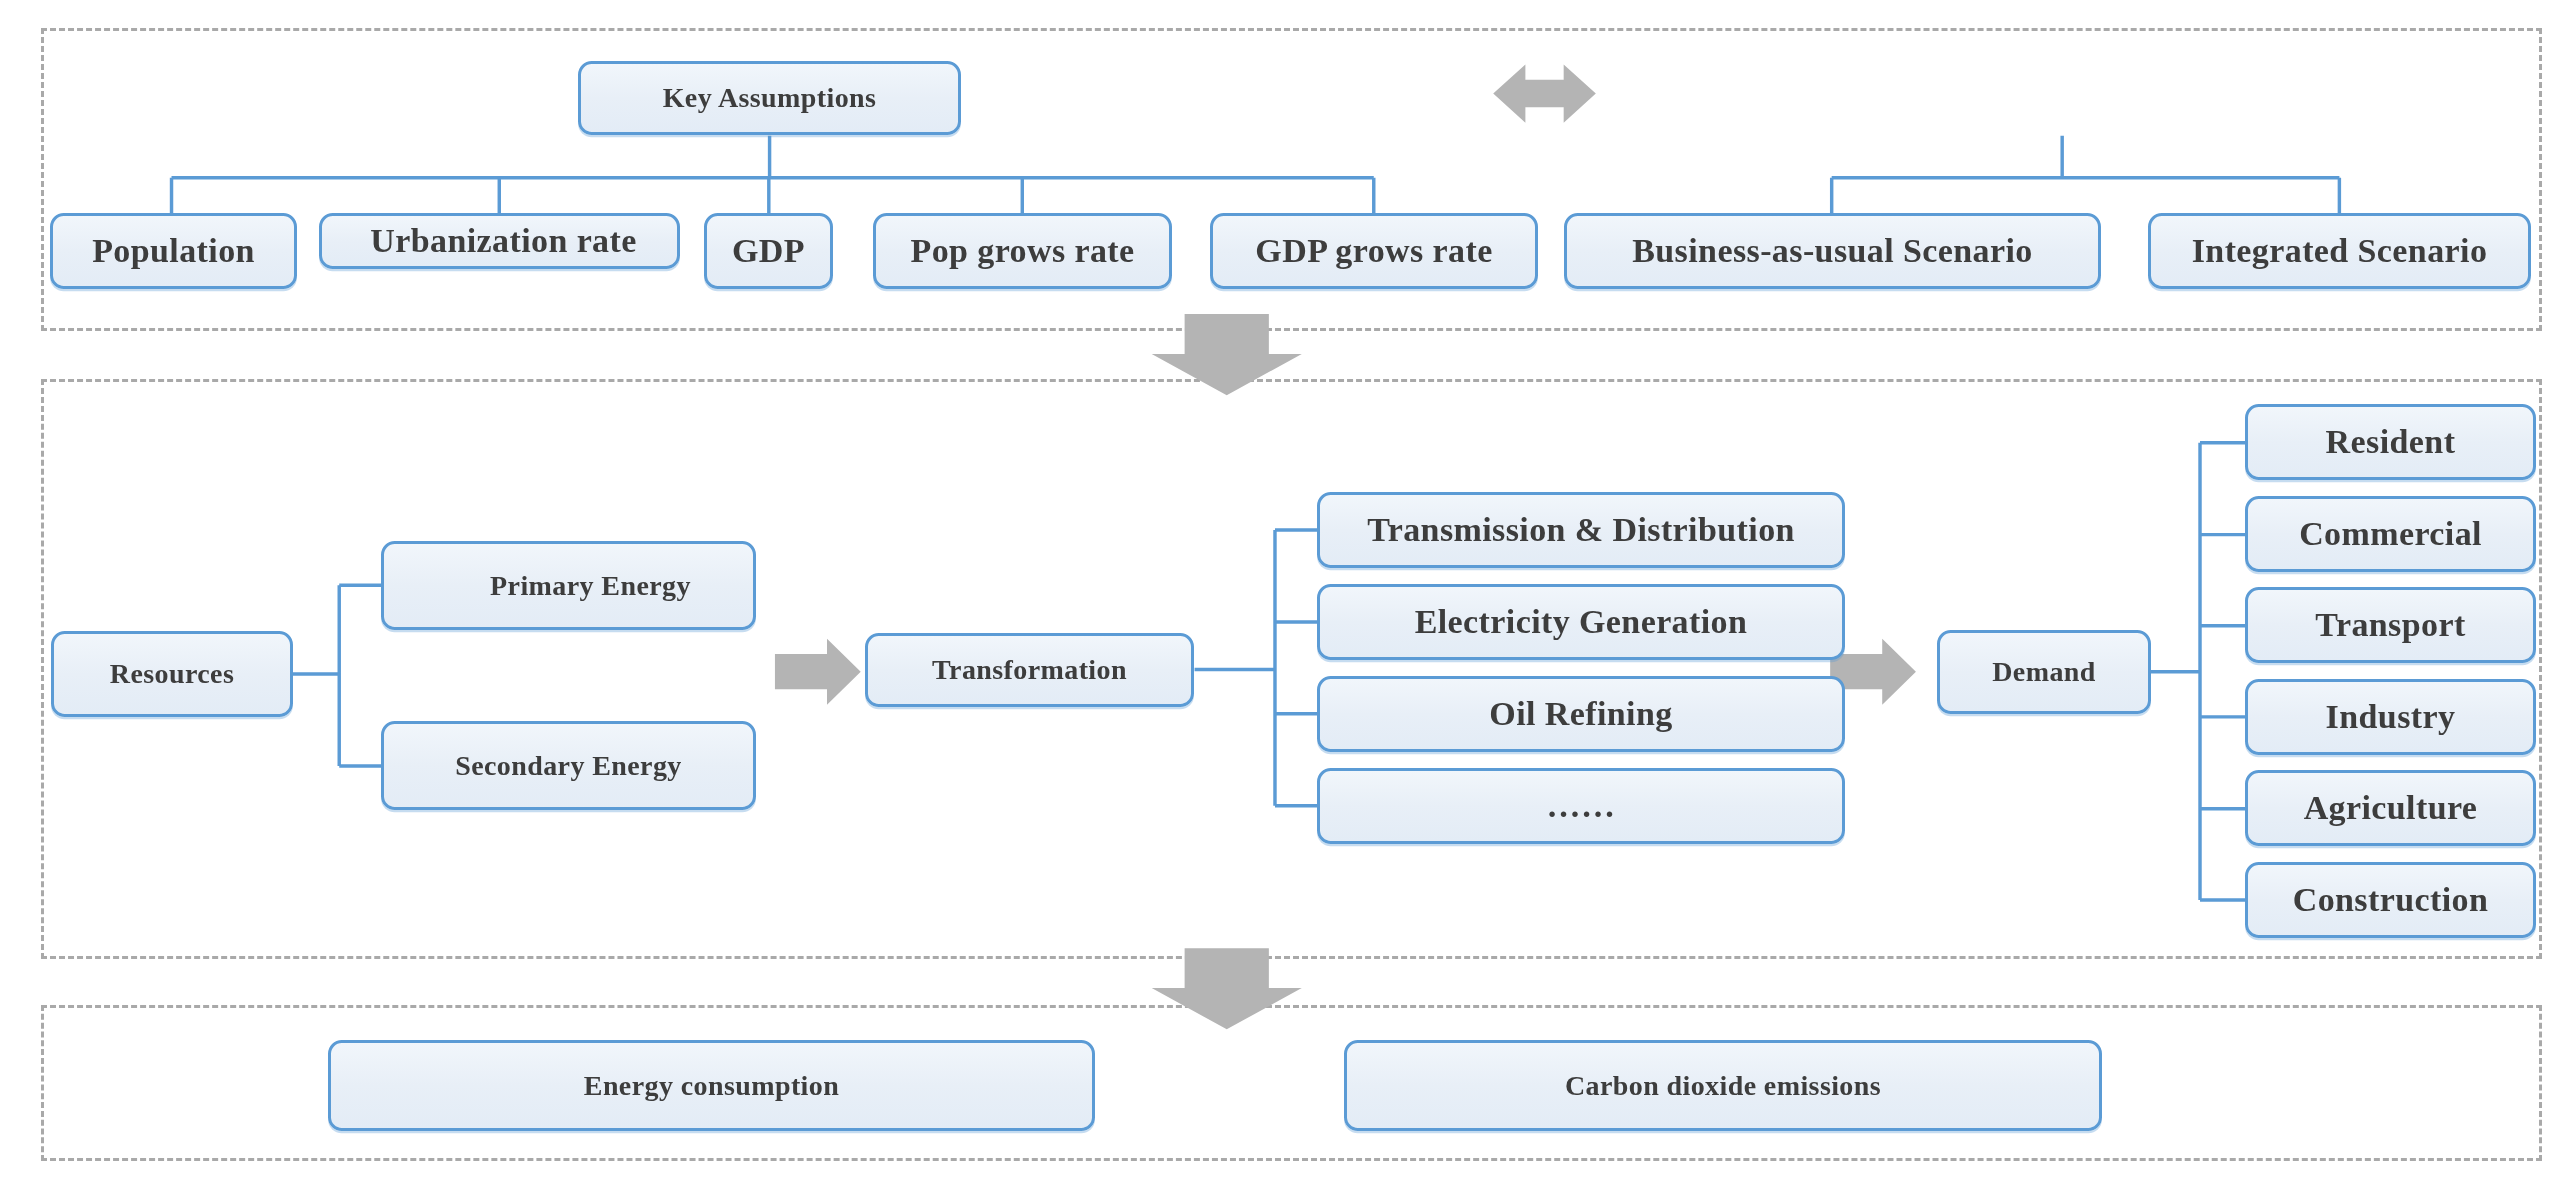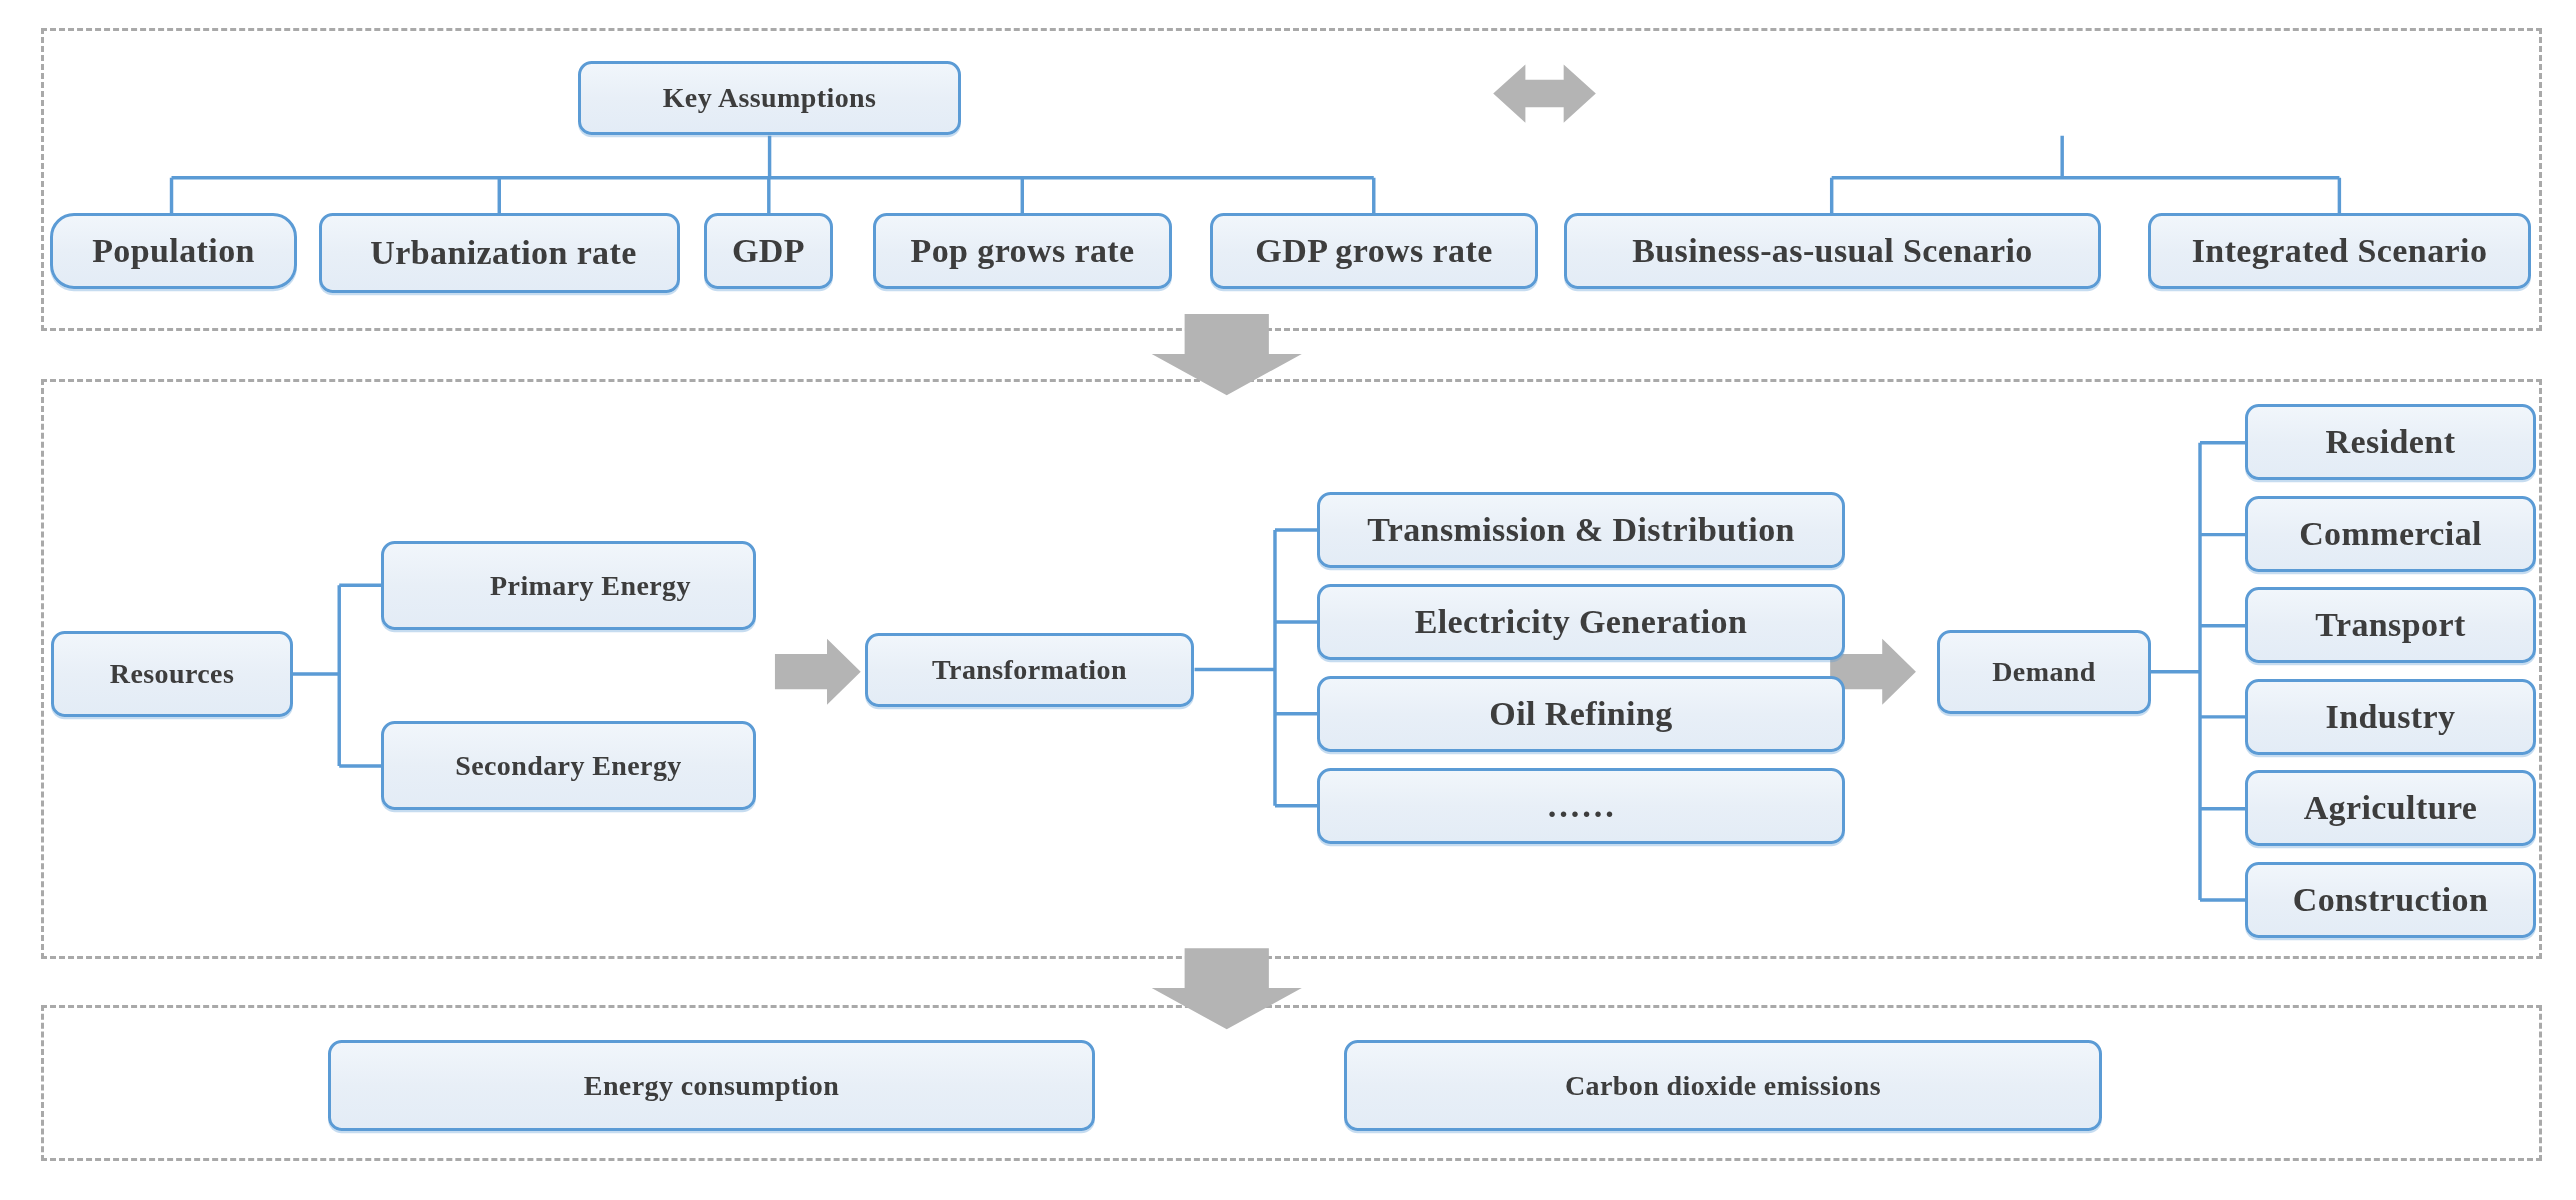--- a/index.html
+++ b/index.html
@@ -61,22 +61,22 @@
     <path class="wire" d="M2809 877 H2873 M2873 578 V1175 M2873 578 H2932 M2873 698 H2932 M2873 817 H2932 M2873 936 H2932 M2873 1056 H2932 M2873 1175 H2932"></path>
 
     <polygon class="blockarrow" points="1950,122 1992,84 1992,104 2042,104 2042,84 2084,122 2042,160 2042,140 1992,140 1992,160"></polygon>
     <polygon class="blockarrow" points="1547,410 1657,410 1657,462 1700,462 1602,516 1504,462 1547,462"></polygon>
     <polygon class="blockarrow" points="1547,1238 1657,1238 1657,1290 1700,1290 1602,1344 1504,1290 1547,1290"></polygon>
     <polygon class="blockarrow" points="1012,854 1080,854 1080,834 1124,877 1080,920 1080,900 1012,900"></polygon>
     <polygon class="blockarrow" points="2390,854 2458,854 2458,834 2502,877 2458,920 2458,900 2390,900"></polygon>
   </svg>
 
   <div class="node" style="left:578px;top:61px;width:383px;height:74px;">Key Assumptions</div>
-  <div class="node small" style="left:50px;top:213px;width:247px;height:76px;border-radius:24px;">Population</div>
-  <div class="node small" style="left:319px;top:213px;width:361px;height:80px;padding-left:8px;">Urbanization rate</div>
+  <div class="node small" style="left:50px;top:213px;width:247px;height:76px;">Population</div>
+  <div class="node small" style="left:319px;top:213px;width:361px;height:56px;padding-left:8px;">Urbanization rate</div>
   <div class="node small" style="left:704px;top:213px;width:129px;height:76px;">GDP</div>
   <div class="node small" style="left:873px;top:213px;width:299px;height:76px;">Pop grows rate</div>
   <div class="node small" style="left:1210px;top:213px;width:328px;height:76px;">GDP grows rate</div>
   <div class="node small" style="left:1564px;top:213px;width:537px;height:76px;">Business-as-usual Scenario</div>
   <div class="node small" style="left:2148px;top:213px;width:383px;height:76px;">Integrated Scenario</div>
 
   <div class="node" style="left:51px;top:631px;width:242px;height:86px;">Resources</div>
   <div class="node" style="left:381px;top:541px;width:375px;height:89px;padding-left:44px;">Primary Energy</div>
   <div class="node" style="left:381px;top:721px;width:375px;height:89px;">Secondary Energy</div>
   <div class="node" style="left:865px;top:633px;width:329px;height:74px;">Transformation</div>

